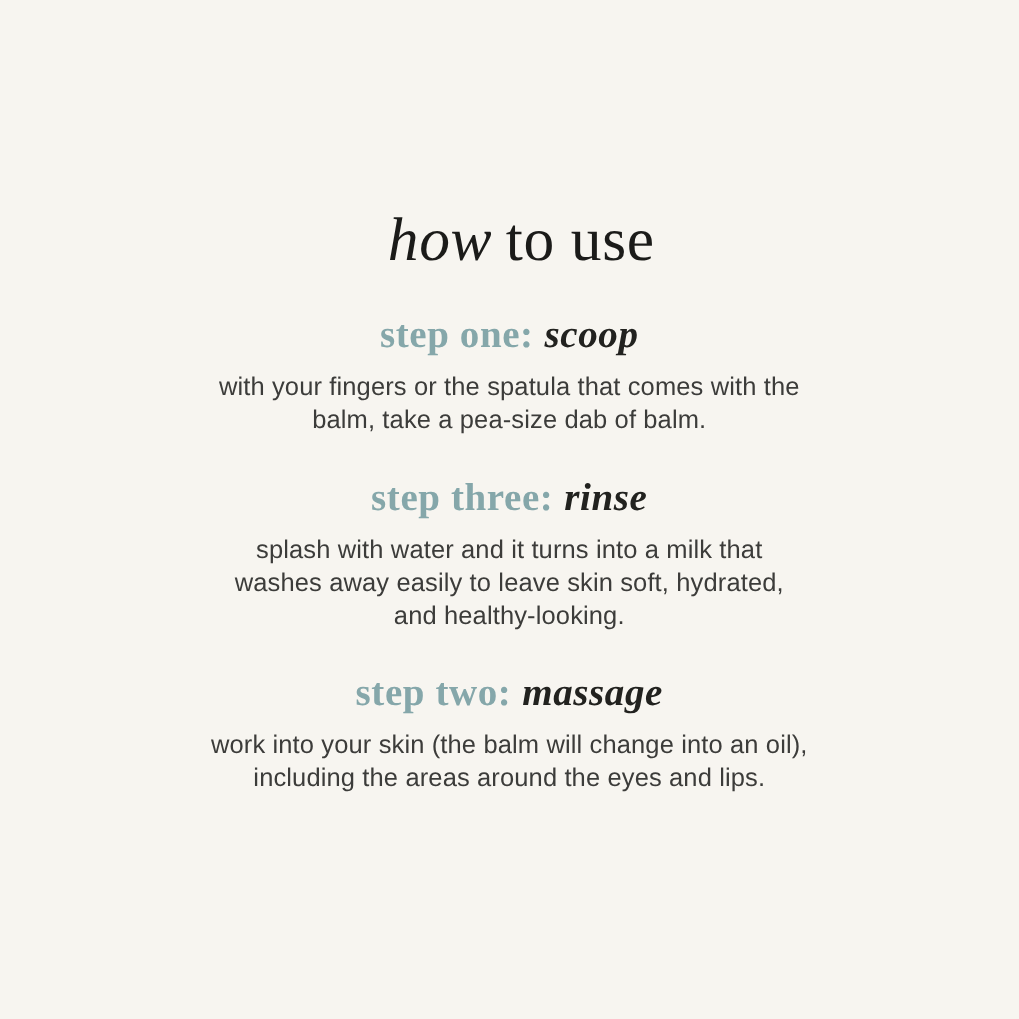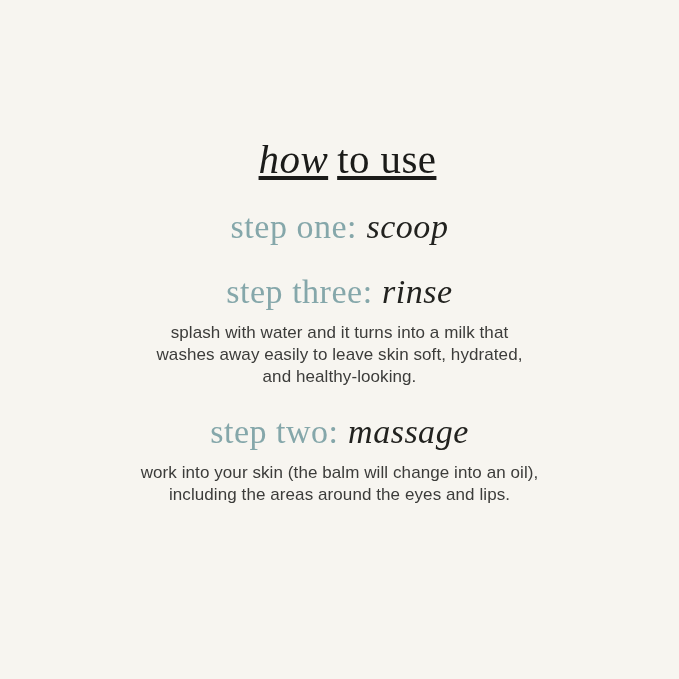--- a/index.html
+++ b/index.html
@@ -21,34 +21,33 @@
     text-align: center;
   }
   .title {
     margin: 0 0 24px 16px;
     font-family: "Liberation Serif", serif;
     font-weight: 400;
     font-size: 41px;
     line-height: 1.15;
     letter-spacing: 0.01em;
     color: #1b1b19;
-    text-decoration: underline;
   }
   .title .title-italic {
     font-style: italic;
     margin-right: 0.22em;
   }
   .step {
     margin: 0 auto 24px auto;
   }
   .step-heading {
     margin: 4px 0 9px 0;
     font-family: "Liberation Serif", serif;
-    font-weight: 400;
-    font-size: 34px;
+    font-weight: 700;
+    font-size: 26px;
     line-height: 1.2;
     letter-spacing: 0.015em;
   }
   .step-label {
     color: #85a7aa;
     margin-right: 0.28em;
   }
   .step-verb {
     color: #22221f;
     font-style: italic;
@@ -65,20 +64,22 @@
 </style>
 </head>
 <body>
 
 <div class="page">
 
   <h1 class="title"><span class="title-italic">how</span><span>to use</span></h1>
 
   <section class="step">
     <h2 class="step-heading"><span class="step-label">step one:</span><span class="step-verb">scoop</span></h2>
+    <p class="step-desc">with your fingers or the spatula that comes with the
+balm, take a pea-size dab of balm.</p>
   </section>
 
   <section class="step">
     <h2 class="step-heading"><span class="step-label">step three:</span><span class="step-verb">rinse</span></h2>
     <p class="step-desc">splash with water and it turns into a milk that
 washes away easily to leave skin soft, hydrated,
 and healthy-looking.</p>
   </section>
 
   <section class="step">

